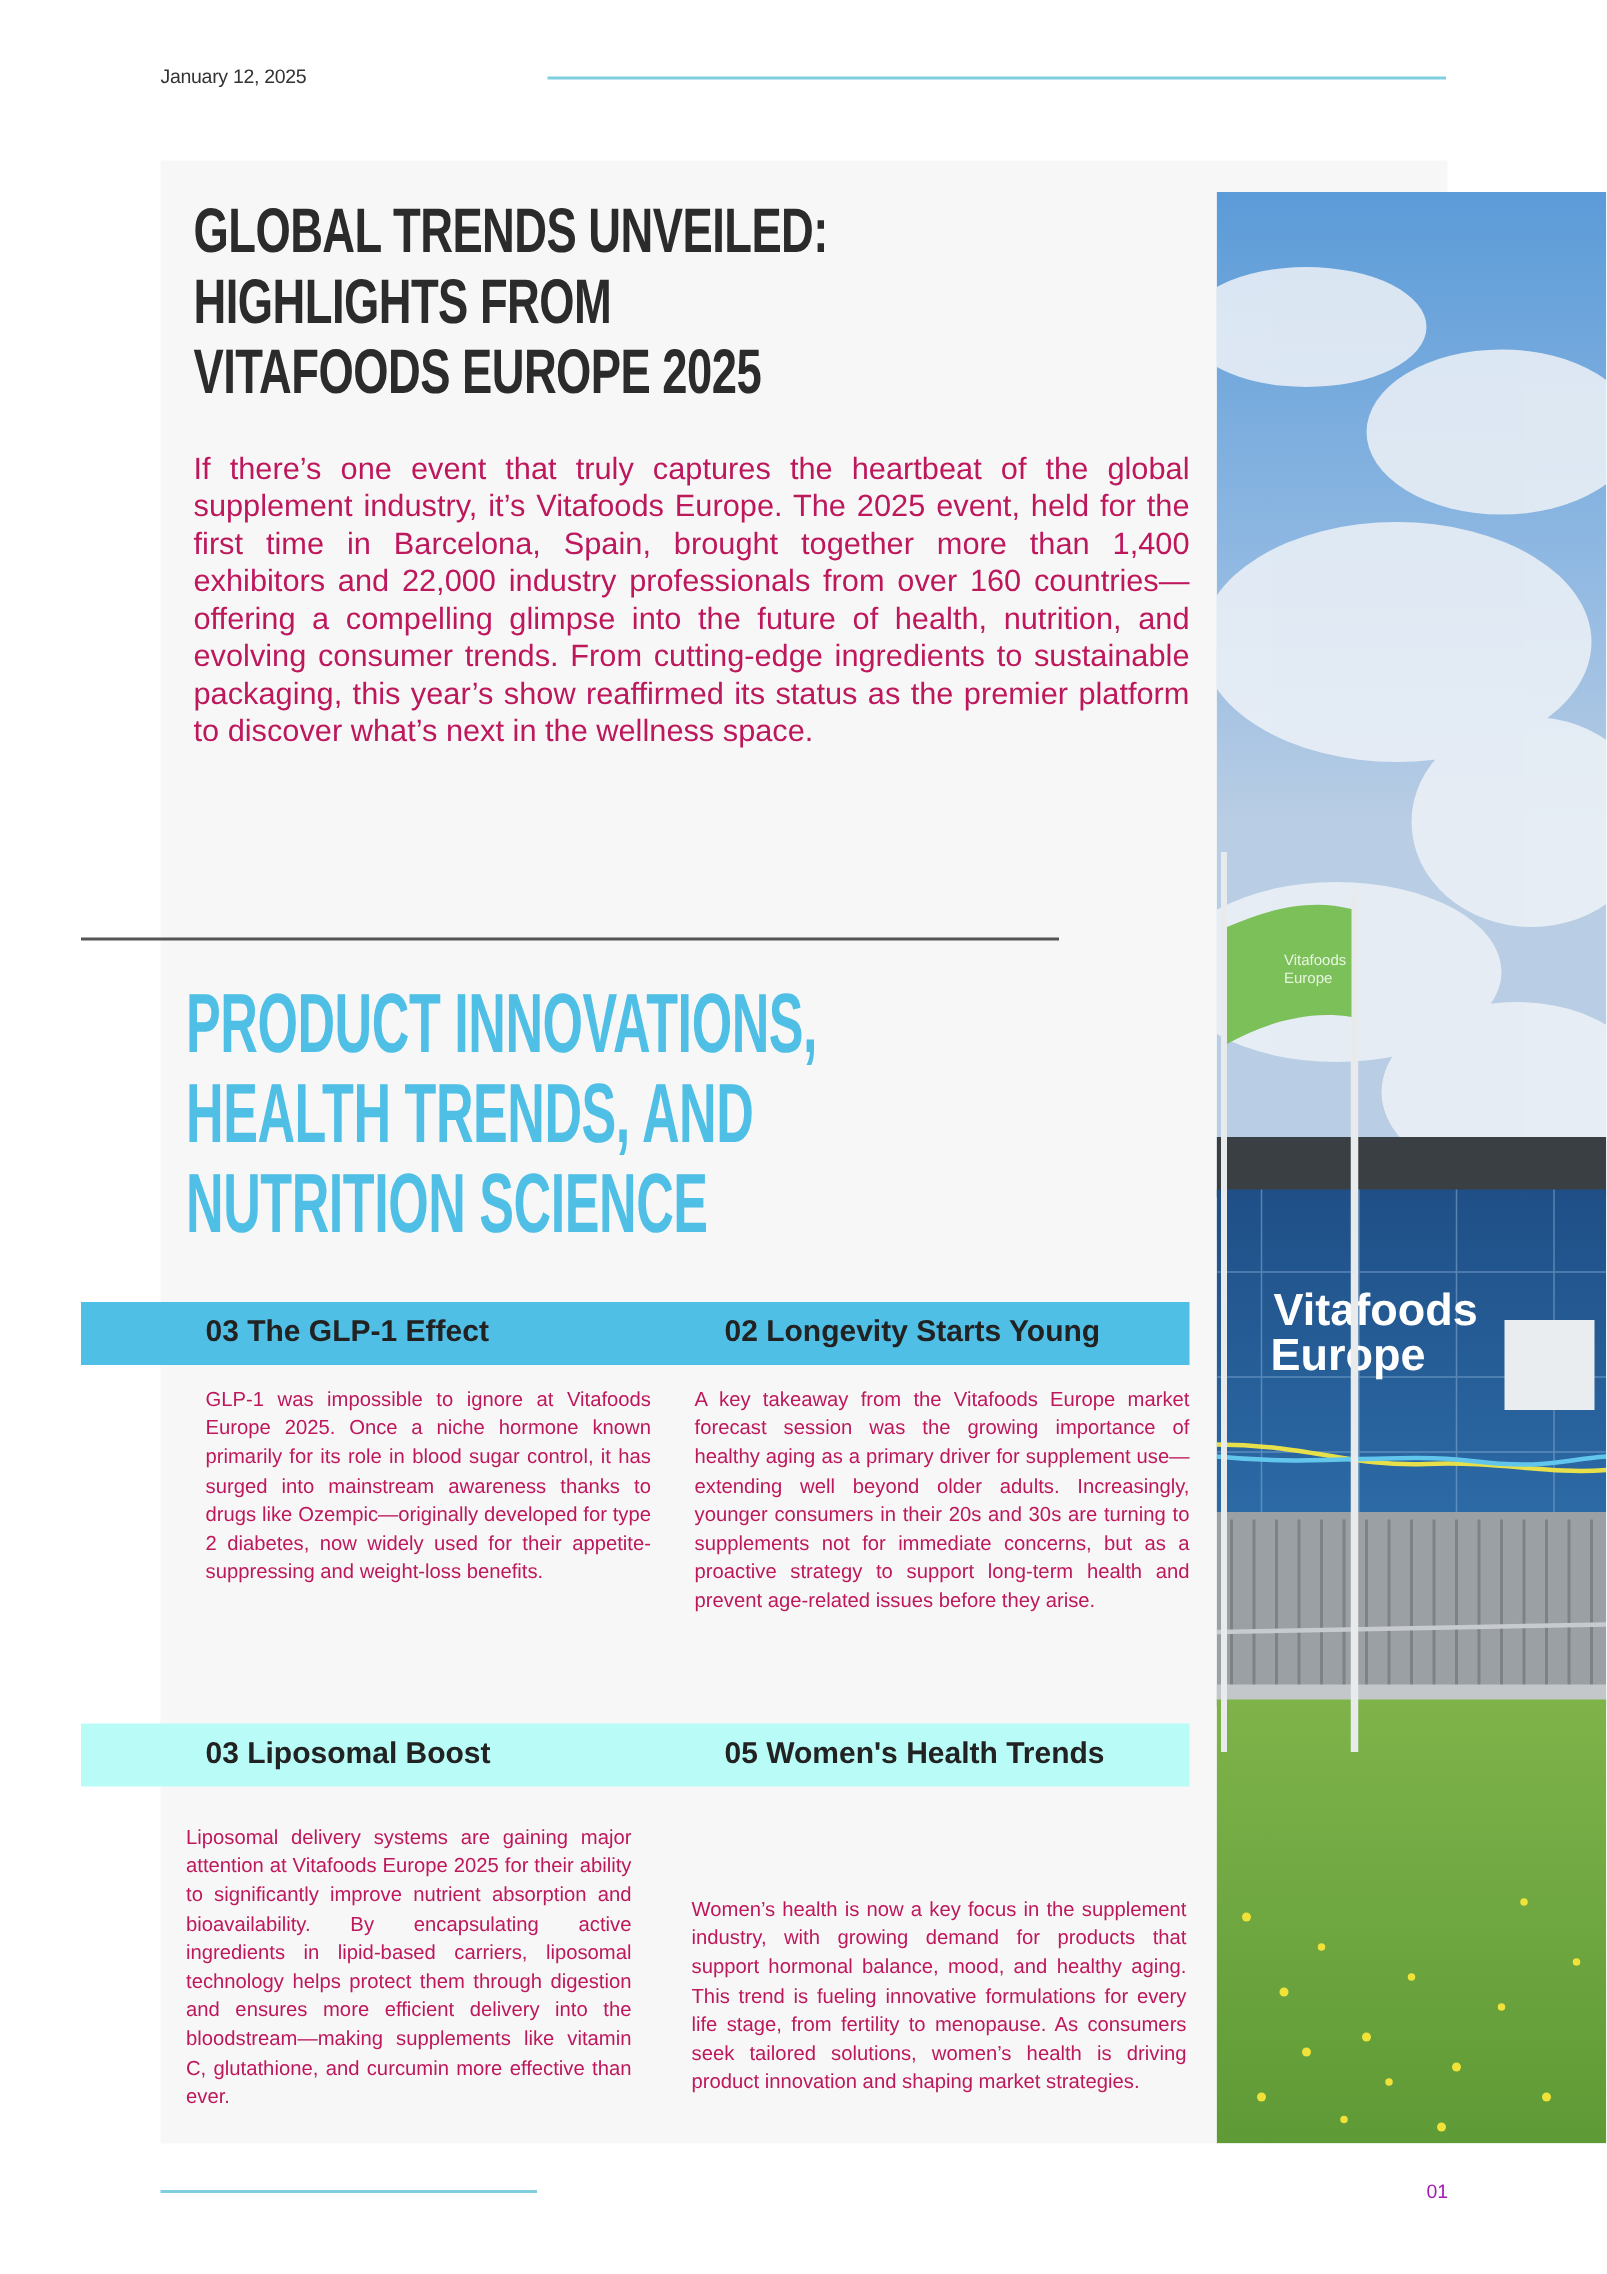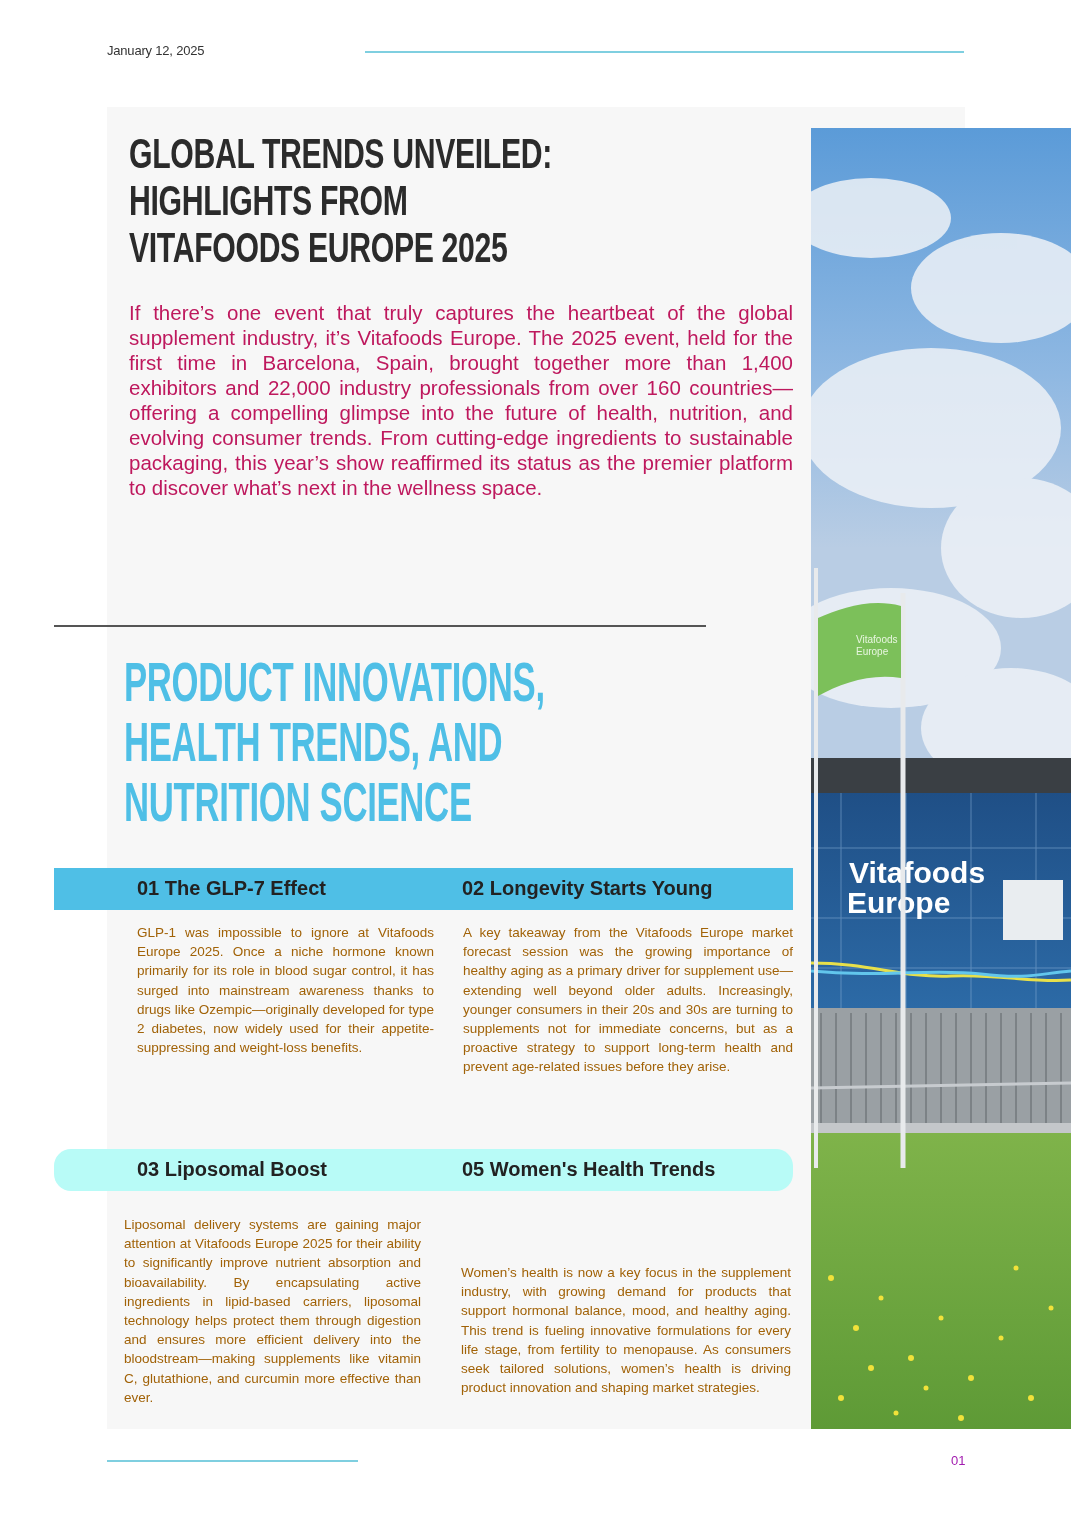--- a/index.html
+++ b/index.html
@@ -6,25 +6,25 @@
   body { width: 1071px; height: 1516px; background: #ffffff; position: relative; overflow: hidden; font-family: "Liberation Sans", sans-serif; color: #333; }
   .date { position: absolute; left: 107px; top: 43px; font-size: 13px; color: #333; letter-spacing: -0.2px; }
   .top-rule { position: absolute; left: 365px; top: 51px; width: 599px; height: 2px; background: #7fcfe0; }
   .panel { position: absolute; left: 107px; top: 107px; width: 858px; height: 1322px; background: #f7f7f7; }
   .headline { position: absolute; left: 129px; top: 130px; margin: 0; font-family: "Liberation Sans", sans-serif; font-weight: 700; font-size: 42px; line-height: 47px; color: #2b2b2b; transform: scaleX(0.72); transform-origin: left top; width: 700px; letter-spacing: -0.5px; }
   .intro { position: absolute; left: 129px; top: 300px; width: 664px; margin: 0; font-size: 20.5px; line-height: 25px; text-align: justify; color: #be185d; }
   .mid-rule { position: absolute; left: 54px; top: 625px; width: 652px; height: 2px; background: #555; }
   .section-title { position: absolute; left: 124px; top: 652px; margin: 0; font-weight: 700; font-size: 56px; line-height: 60px; color: #4fbfe6; transform: scaleX(0.62); transform-origin: left top; width: 900px; letter-spacing: -0.5px; }
   .bar { position: absolute; left: 54px; width: 739px; height: 42px; }
   .bar-1 { top: 868px; background: #4fbfe6; }
-  .bar-2 { top: 1149px; background: #b8fbf7; border-radius: 17px; }
+  .bar-2 { top: 1149px; background: #b8fbf7; }
   .bar-title { position: absolute; top: 9px; font-weight: 700; font-size: 20px; color: #222; white-space: nowrap; }
   .bt-left { left: 83px; }
-  .bt-right { left: 408px; }
-  .body-text { position: absolute; font-size: 13.5px; line-height: 19.2px; text-align: justify; color: #a16207; margin: 0; }
+  .bt-right { left: 429px; }
+  .body-text { position: absolute; font-size: 13.5px; line-height: 19.2px; text-align: justify; color: #be185d; margin: 0; }
   .c1 { left: 137px; top: 923px; width: 297px; }
   .c2 { left: 463px; top: 923px; width: 330px; }
   .c3 { left: 124px; top: 1215px; width: 297px; }
   .c4 { left: 461px; top: 1215px; width: 330px; margin-top: 48px; }
   .photo { position: absolute; left: 811px; top: 128px; width: 260px; height: 1301px; overflow: hidden; }
   .bottom-rule { position: absolute; left: 107px; top: 1460px; width: 251px; height: 2px; background: #7fcfe0; }
   .page-num { position: absolute; left: 951px; top: 1453px; font-size: 13px; color: #a21caf; }
 </style>
 </head>
 <body>
@@ -44,21 +44,21 @@
 
 <div class="mid-rule"></div>
 
 <h2 class="section-title">
   <div>PRODUCT INNOVATIONS,</div>
   <div>HEALTH TRENDS, AND</div>
   <div>NUTRITION SCIENCE</div>
 </h2>
 
 <div class="bar bar-1">
-  <span class="bar-title bt-left">01 The GLP-7 Effect</span>
+  <span class="bar-title bt-left">03 The GLP-1 Effect</span>
   <span class="bar-title bt-right">02 Longevity Starts Young</span>
 </div>
 <p class="body-text c1">GLP-1 was impossible to ignore at Vitafoods Europe 2025. Once a niche hormone known primarily for its role in blood sugar control, it has surged into mainstream awareness thanks to drugs like Ozempic—originally developed for type 2 diabetes, now widely used for their appetite-suppressing and weight-loss benefits.</p>
 <p class="body-text c2">A key takeaway from the Vitafoods Europe market forecast session was the growing importance of healthy aging as a primary driver for supplement use—extending well beyond older adults. Increasingly, younger consumers in their 20s and 30s are turning to supplements not for immediate concerns, but as a proactive strategy to support long-term health and prevent age-related issues before they arise.</p>
 
 <div class="bar bar-2">
   <span class="bar-title bt-left">03 Liposomal Boost</span>
   <span class="bar-title bt-right">05 Women's Health Trends</span>
 </div>
 <p class="body-text c3">Liposomal delivery systems are gaining major attention at Vitafoods Europe 2025 for their ability to significantly improve nutrient absorption and bioavailability. By encapsulating active ingredients in lipid-based carriers, liposomal technology helps protect them through digestion and ensures more efficient delivery into the bloodstream—making supplements like vitamin C, glutathione, and curcumin more effective than ever.</p>

